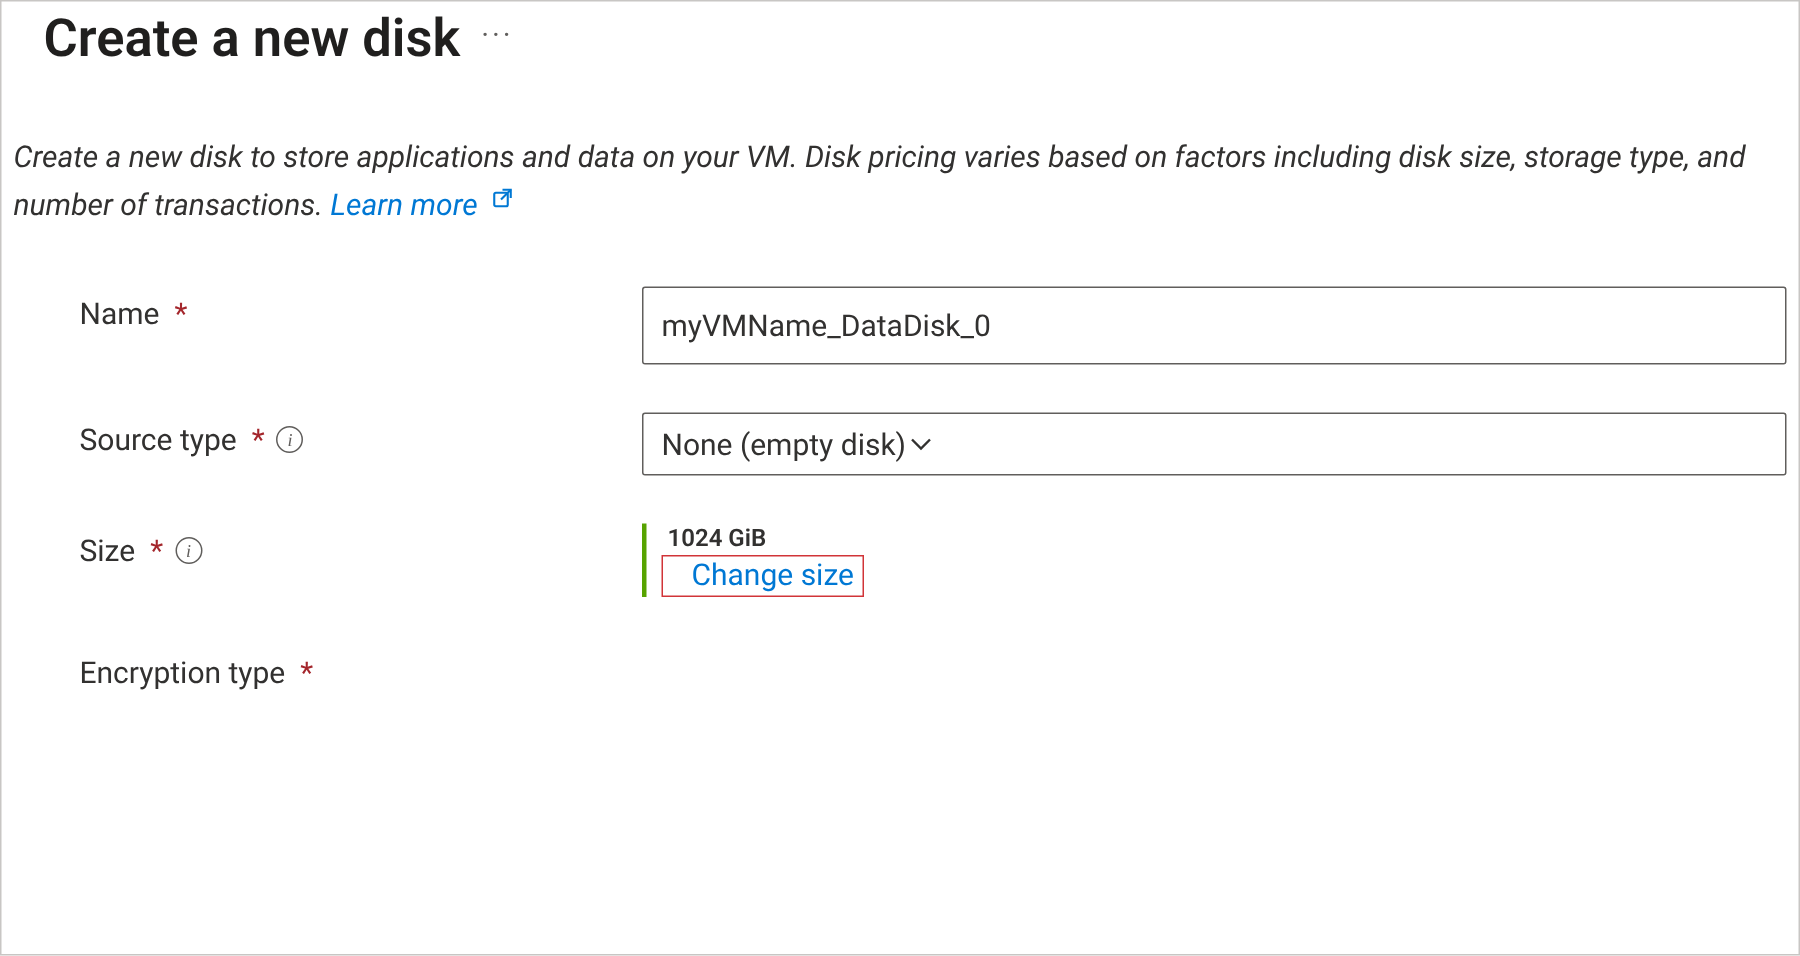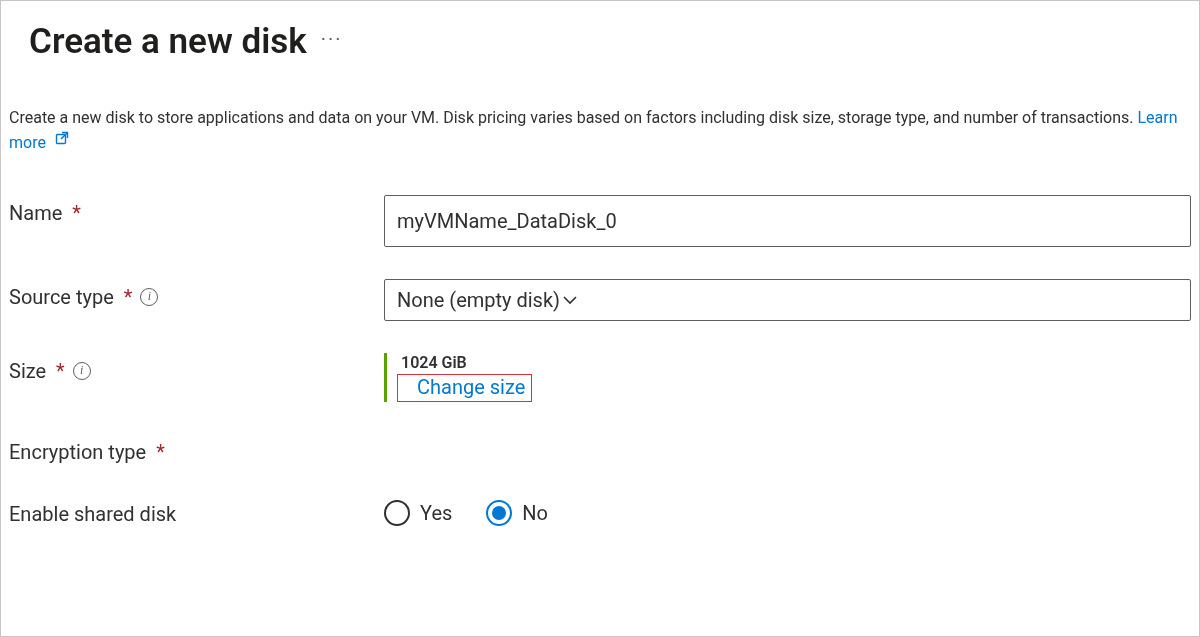--- a/index.html
+++ b/index.html
@@ -13,56 +13,57 @@
     border: 1px solid #c8c6c4;
   }
   .container {
     padding: 0 8px 8px 8px;
   }
   .header {
     display: flex;
     align-items: flex-start;
     gap: 14px;
     padding: 4px 16px 0 20px;
-    margin-top: 16px;
   }
   .title {
     font-size: 35px;
     font-weight: 600;
     color: #201f1e;
     margin: 0;
   }
   .more-dots {
     font-size: 20px;
     letter-spacing: 2px;
     color: #605e5c;
     cursor: pointer;
     margin-top: 6px;
   }
   .description {
-    font-size: 16px;
+    font-size: 20px;
     color: #323130;
     line-height: 1.45;
     margin: 44px 0 40px 0;
     padding: 0 8px 0 0;
+    font-style: italic;
   }
   .link {
     color: #0078d4;
     text-decoration: none;
     cursor: pointer;
   }
   .ext-icon {
     display: inline-block;
     vertical-align: text-bottom;
     margin-left: 4px;
   }
   .form-row {
     display: flex;
     align-items: flex-start;
     margin-bottom: 32px;
+    margin-left: 44px;
   }
   .form-row.tight { margin-bottom: 28px; }
   .label-col {
     flex: 0 0 375px;
     display: flex;
     align-items: center;
     gap: 8px;
     font-size: 20px;
     color: #323130;
     padding-top: 6px;
@@ -237,33 +238,14 @@
     </div>
   </div>
 
   <div class="form-row">
     <div class="label-col">
       <span>Encryption type</span>
       <span class="req">*</span>
     </div>
   </div>
 
-  <div class="form-row tight">
-    <div class="label-col">
-      <span>Enable shared disk</span>
-    </div>
-    <div class="value-col">
-      <div class="radio-group">
-        <div class="radio-option">
-          <span class="radio-outer"></span>
-          <span class="radio-label">Yes</span>
-        </div>
-        <div class="radio-option">
-          <span class="radio-outer selected">
-              <span class="radio-inner"></span>
-            </span>
-          <span class="radio-label">No</span>
-        </div>
-      </div>
-    </div>
-  </div>
 
 </div>
 
 </body></html>

